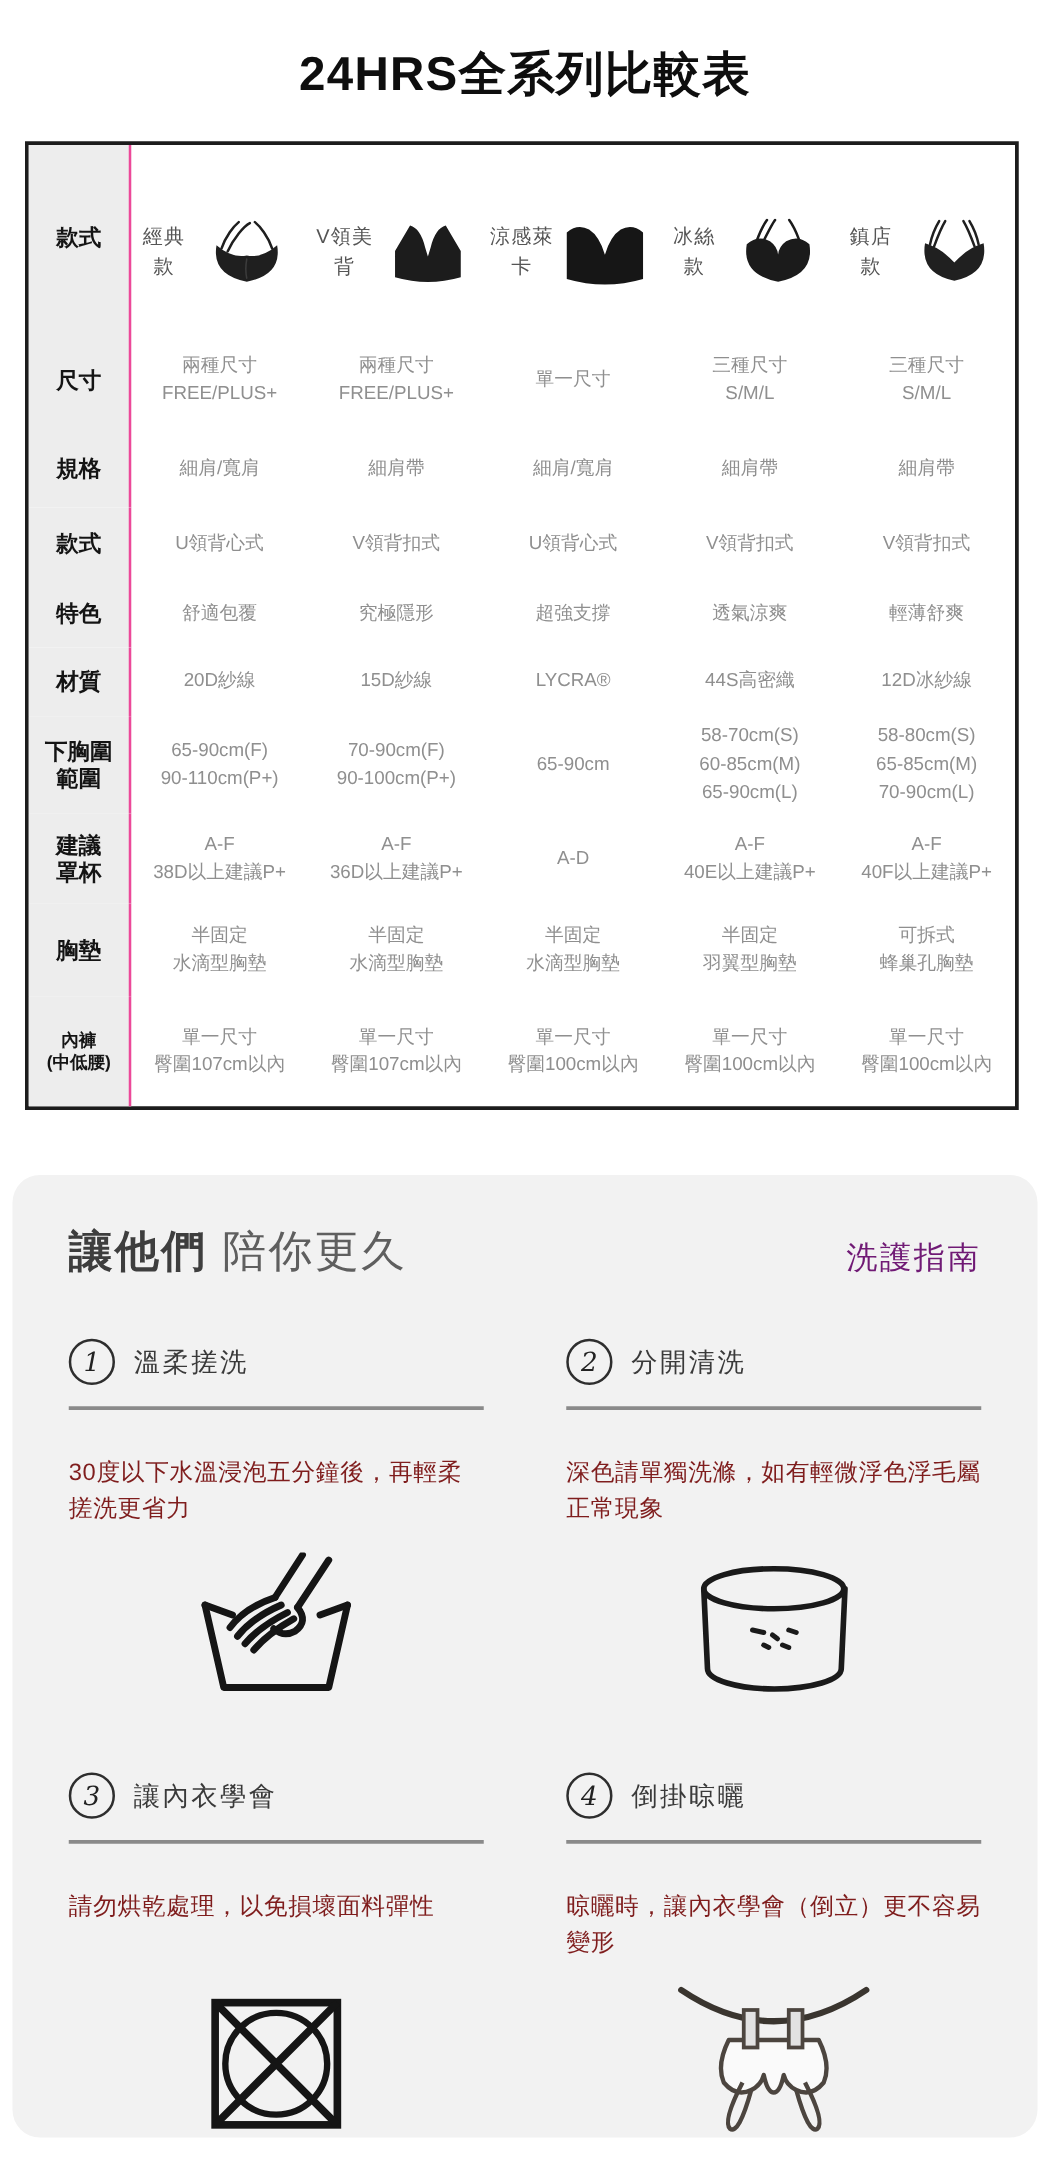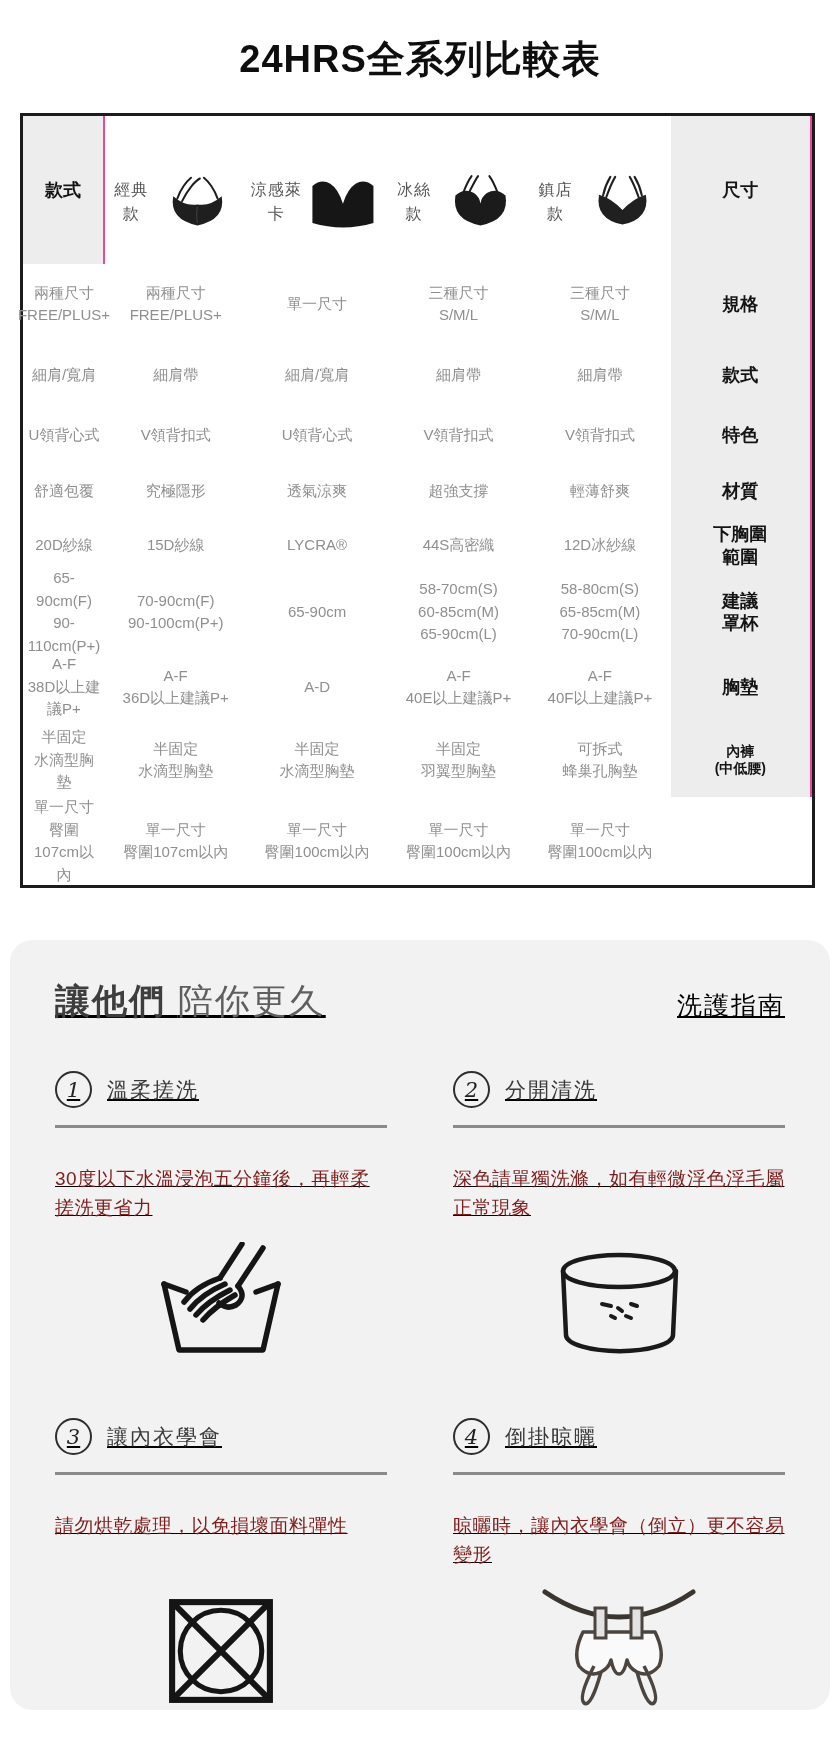--- a/index.html
+++ b/index.html
@@ -35,27 +35,26 @@
     white-space:pre-line;line-height:1.5;padding:0 4px;
   }
   .pcell{flex-direction:row;justify-content:flex-start;padding-top:24px;}
   .pname{color:#555;font-size:16px;letter-spacing:1px;}
   .bra{margin-top:8px;}
   
   .panel{
     margin:52px 10px 40px 10px;width:820px;height:770px;box-sizing:border-box;
     background:#f2f2f2;border-radius:22px;
     padding:38px 45px 20px 45px;
-    text-decoration:underline;
   }
   .panel-head{display:flex;justify-content:space-between;align-items:flex-end;}
   .panel-title{font-size:35px;letter-spacing:2px;color:#565656;}
   .panel-title .b{font-weight:bold;color:#3e3e3e;}
   .panel-title .l{font-weight:normal;color:#5f5f5f;}
-  .guide-label{font-size:25px;color:#000000;letter-spacing:2px;padding-bottom:3px;}
+  .guide-label{font-size:25px;color:#701a75;letter-spacing:2px;padding-bottom:3px;}
   .items{
     display:grid;grid-template-columns:1fr 1fr;column-gap:66px;row-gap:40px;
     margin-top:46px;
   }
   .item-head{display:flex;align-items:center;gap:15px;}
   .num-circle{
     width:37px;height:37px;box-sizing:border-box;border:2px solid #2e2e2e;border-radius:50%;
     display:flex;align-items:center;justify-content:center;
     font-family:"DejaVu Serif",serif;font-style:italic;
     font-size:21px;color:#222;background:transparent;flex:0 0 auto;
@@ -83,20 +82,26 @@
       <g stroke="#1f1f1f" stroke-width="2.5" fill="none" stroke-linecap="round">
         <path d="M30 30 C34 18 42 8 47 4"></path>
           <path d="M36 33 C42 20 52 8 58 5"></path>
           <path d="M80 30 C76 18 68 8 63 4"></path>
       </g>
       <path d="M25 27 Q20 56 55 63 Q90 56 85 27 Q70 40 55 37 Q40 40 25 27 Z" fill="#1f1f1f"></path>
       <path d="M55 40 Q53 51 55 60" stroke="#3c3c3c" stroke-width="1.5" fill="none"></path>
     </svg>
   </div>
 
+  <div class="cell pcell">
+    <span class="pname">V領美背</span>
+    <svg class="bra" width="102" height="96" viewBox="0 0 110 78">
+      <path d="M20 60 Q55 70 90 60 L90 32 L74 5 Q63 8 58 28 L55 38 L52 28 Q47 8 36 5 L20 32 Z" fill="#1c1c1c"></path>
+    </svg>
+  </div>
 
   <div class="cell pcell">
     <span class="pname">涼感萊卡</span>
     <svg class="bra" width="108" height="100" viewBox="0 0 110 78">
       <path d="M14 62 Q55 74 96 62 L96 12 Q84 2 72 9 Q61 16 55 36 Q49 16 38 9 Q26 2 14 12 Z" fill="#161616"></path>
     </svg>
   </div>
 
   <div class="cell pcell">
     <span class="pname">冰絲款</span>
@@ -144,22 +149,22 @@
   <div class="lbl">款式</div>
   <div class="cell">U領背心式</div>
   <div class="cell">V領背扣式</div>
   <div class="cell">U領背心式</div>
   <div class="cell">V領背扣式</div>
   <div class="cell">V領背扣式</div>
 
   <div class="lbl">特色</div>
   <div class="cell">舒適包覆</div>
   <div class="cell">究極隱形</div>
+  <div class="cell">超強支撐</div>
   <div class="cell">透氣涼爽</div>
-  <div class="cell">超強支撐</div>
   <div class="cell">輕薄舒爽</div>
 
   <div class="lbl">材質</div>
   <div class="cell">20D紗線</div>
   <div class="cell">15D紗線</div>
   <div class="cell">LYCRA®</div>
   <div class="cell">44S高密織</div>
   <div class="cell">12D冰紗線</div>
 
   <div class="lbl">下胸圍

